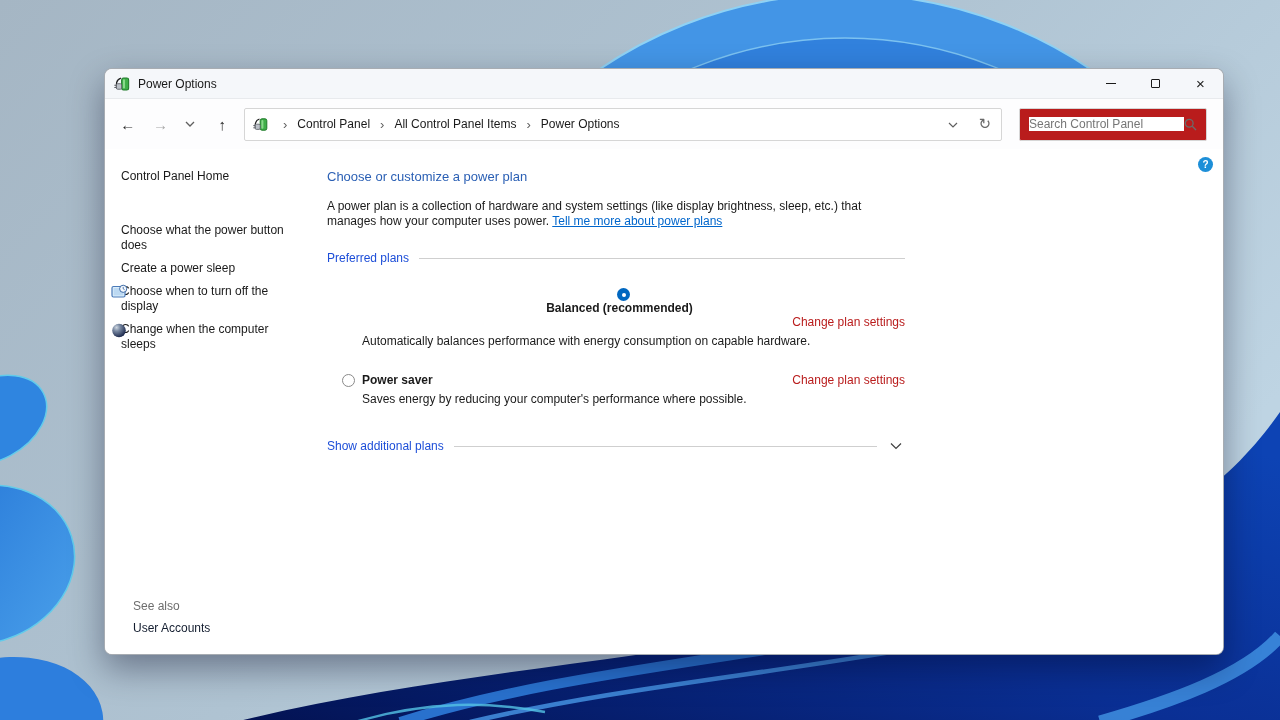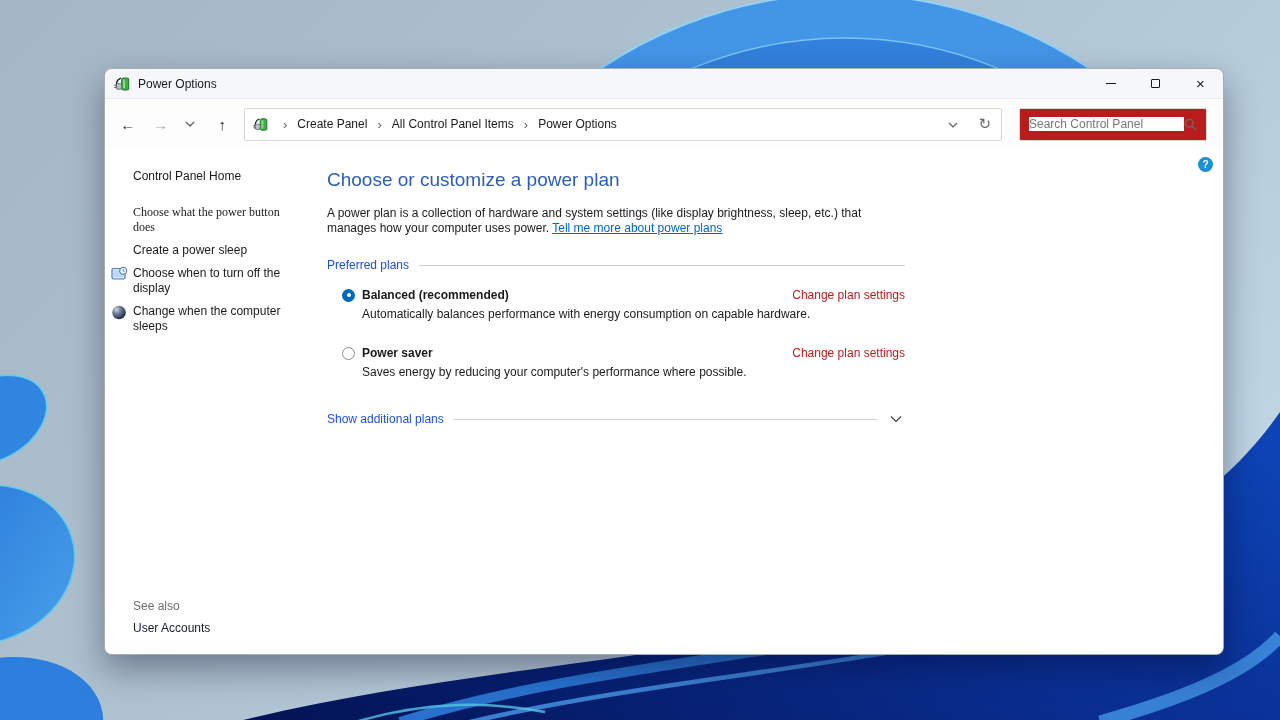--- a/index.html
+++ b/index.html
@@ -46,44 +46,44 @@
 
   
   .content { position:relative; height:507px; background:#fff; }
 
   .help-badge { position:absolute; right:10px; top:8px; width:15px; height:15px; border-radius:50%;
     background:#1d8fd8; color:#fff; font-size:10px; font-weight:bold; display:flex; align-items:center;
     justify-content:center; cursor:default; }
 
   
   .sidebar { position:absolute; left:0; top:0; bottom:0; width:222px; }
-  .side-item { position:relative; padding-left:28px; line-height:15px; max-width:200px; cursor:pointer; }
+  .side-item { position:relative; padding-left:16px; line-height:15px; max-width:200px; cursor:pointer; }
   .side-home { margin-top:20px; color:#1a1a1a; }
-  .t1 { margin-top:21px; width:198px;font-family:Liberation Serif, serif; }
+  .t1 { margin-top:39px; width:198px; }
   .t2 { margin-top:8px; }
   .t3 { margin-top:8px; width:188px; }
   .t4 { margin-top:8px; width:188px; }
   .side-ico { position:absolute; left:6px; top:0; width:17px; height:17px; }
   .side-footer { position:absolute; left:0; top:450px; }
   .see-also { padding-left:28px; color:#6d6d6d; }
   .side-link { padding-left:28px; margin-top:8px; color:#141e30; cursor:pointer; }
 
   
   .main { position:absolute; left:222px; top:0; width:578px; }
-  .page-heading { margin-top:20px; font-size:19px; font-weight:400; color:#2a5fb4; letter-spacing:0; }
+  .page-heading { margin-top:20px; font-size:13px; font-weight:400; color:#2a5fb4; letter-spacing:0; }
   .intro { margin-top:15px; line-height:15px; }
   a.textlink { color:#0066cc; text-decoration:underline; cursor:pointer; }
   a.plainlink { color:#b91c1c; text-decoration:none; cursor:pointer; }
 
   .section-row { margin-top:22px; display:flex; align-items:center; }
   .section-label { white-space:nowrap; color:#1d4ed8; }
   .hrule { flex:1; height:1px; background:#cfcfcf; margin-left:10px; }
 
   .plan-row { display:flex; align-items:center; }
-  .plan-row.first { margin-top:16px; }
+  .plan-row.first { margin-top:23px;flex-direction:column; }
   .plan-row.second { margin-top:24px; }
   .radio { width:13px; height:13px; border-radius:50%; margin-left:15px; flex:0 0 auto;
     border:1px solid #8a8a8a; background:#fff; cursor:pointer; position:relative; }
   .radio.checked { border:none; background:#0067c0; }
   .radio.checked::after { content:""; position:absolute; left:4.5px; top:4.5px; width:4px; height:4px;
     border-radius:50%; background:#fff; }
   .plan-name { margin-left:7px; font-weight:bold; }
   .plan-link { margin-left:auto; }
   .plan-desc { margin-top:5px; padding-left:35px; line-height:15px; }
 
@@ -174,21 +174,21 @@
 
     <div class="addressbar">
       <svg class="crumb-icon" viewBox="0 0 16 16">
         <path d="M3.2 12.5 C 1.2 9.5, 2.2 4.2, 6.5 3" stroke="#222" fill="none" stroke-width="1.2"></path>
         <rect x="7.2" y="2.8" width="6.6" height="11.4" rx="1.8" fill="#3fae49" stroke="#1e7a28"></rect>
         <rect x="8.4" y="4.1" width="2" height="8.6" rx="1" fill="#96e296" opacity="0.85"></rect>
         <rect x="2.2" y="8.2" width="5" height="5.2" rx="1.2" fill="#bcc1c8" stroke="#5b5f66" stroke-width="0.8"></rect>
         <path d="M0.3 9.6 H2.3 M0.3 11.8 H2.3" stroke="#5b5f66" stroke-width="1"></path>
       </svg>
       <span class="crumb-sep">›</span>
-      <span class="crumb-item">Create Panel</span>
+      <span class="crumb-item">Control Panel</span>
       <span class="crumb-sep">›</span>
       <span class="crumb-item">All Control Panel Items</span>
       <span class="crumb-sep">›</span>
       <span class="crumb-item">Power Options</span>
       <span class="addr-right">
         <span>
           <svg width="10" height="6" viewBox="0 0 10 6">
               <polyline points="1,1 5,5 9,1" fill="none" stroke="#5f5f5f" stroke-width="1.2"></polyline>
             </svg>
         </span>

